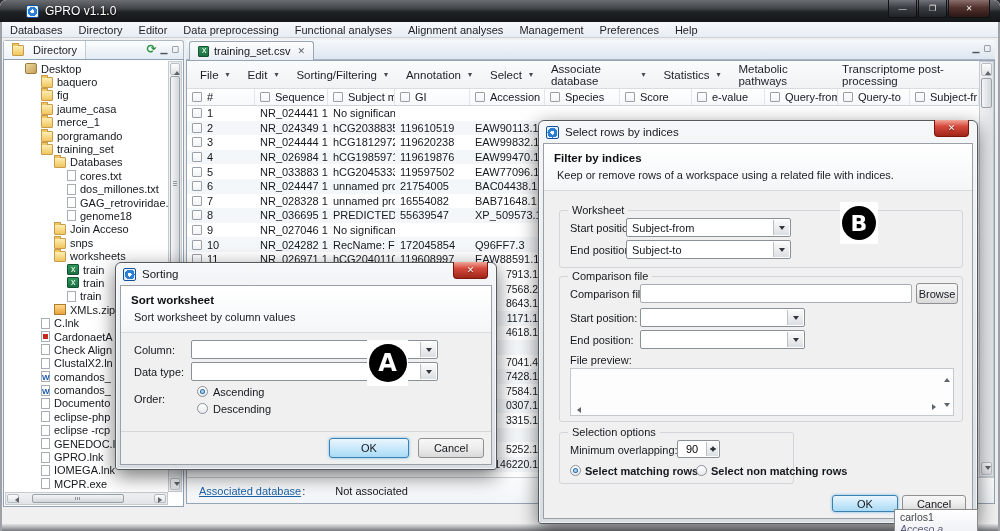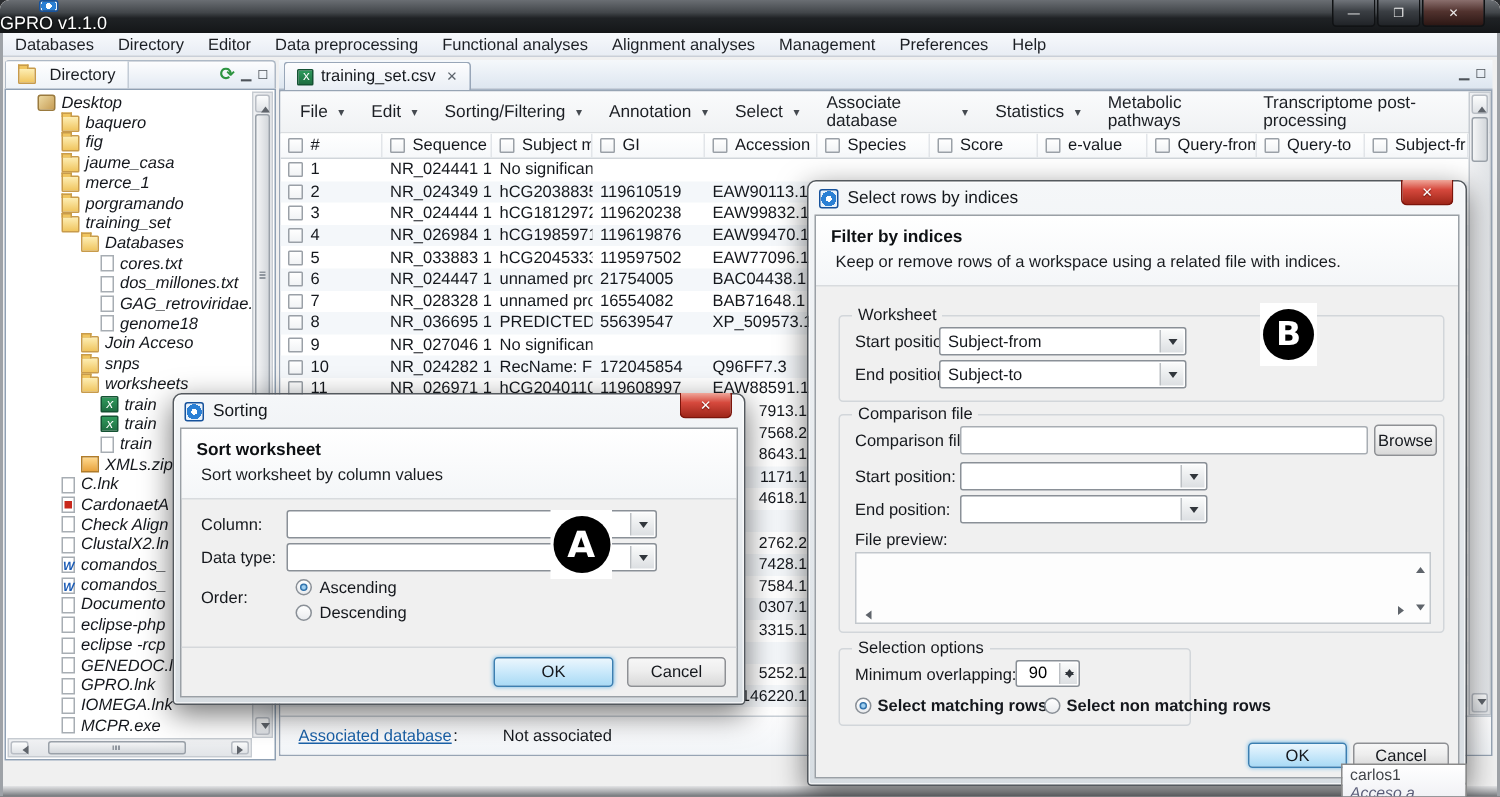--- a/index.html
+++ b/index.html
@@ -2,21 +2,21 @@
 <html><head>
 <meta charset="utf-8">
 <style>
   html,body{margin:0;padding:0;background:#2b2d30;font-family:"Liberation Sans","DejaVu Sans",sans-serif;}
   *{box-sizing:border-box;}
   .app{position:relative;width:1000px;height:531px;background:#f0f0f0;overflow:hidden;border-radius:6px 6px 0 0;}
 
   
   .titlebar{position:absolute;left:0;top:0;right:0;height:22px;
     background:linear-gradient(180deg,#6a6e73 0%,#42464a 38%,#1f2225 55%,#141618 100%);
-    border-radius:6px 6px 0 0;display:flex;color:#fff;flex-direction:column;}
+    border-radius:6px 6px 0 0;display:flex;align-items:center;color:#fff;}
   .app-logo{width:13px;height:13px;margin-left:26px;margin-right:6px;border-radius:2px;border:1px solid #16529c;
     background:radial-gradient(circle at 50% 50%,#ffffff 0 2px,#2a7fd4 2px 5px,#e8f1fa 5px);}
   .title-text{font-size:12px;text-shadow:0 1px 2px #000;}
   .win-btns{position:absolute;right:10px;top:0;display:flex;}
   .win-btn{width:29px;height:18px;margin-left:1px;display:flex;align-items:center;justify-content:center;
     background:linear-gradient(#70747a,#3a3e43 45%,#202327);border:1px solid #101214;border-top:none;
     border-radius:0 0 3px 3px;color:#eee;font-size:8px;}
   .win-btn.close{width:42px;background:linear-gradient(#8a6f6d,#51322e 45%,#2c1714);}
 
   
@@ -45,21 +45,21 @@
   .view-header{position:absolute;left:0;top:0;right:0;height:19px;
     background:linear-gradient(#fdfdfe,#e2eaf3);border:1px solid #aeb9c6;border-bottom:none;border-radius:3px 3px 0 0;
     display:flex;align-items:center;}
   .view-tab{display:flex;align-items:center;gap:5px;padding:0 8px;height:100%;font-size:11px;color:#1a1d22;
     border-right:1px solid #c3ccd6;background:linear-gradient(#ffffff,#eef3f8);}
   .hdr-icons{position:absolute;right:4px;top:2px;display:flex;align-items:center;gap:4px;}
   .refresh-ic{color:#2d9440;font-size:12px;font-weight:bold;line-height:1;}
   .mini-ic,.maxi-ic{font-size:9px;color:#4d535a;line-height:1;}
   .tree-box{position:absolute;left:0;top:19px;right:0;bottom:0;background:#fff;border:1px solid #8fa0b3;}
   .tree-rows{position:absolute;left:1px;top:2px;right:15px;bottom:14px;overflow:hidden;}
-  .trowi{height:13.4px;display:flex;align-items:center;font-size:11px;color:#14171c;white-space:nowrap;font-style:italic;}
+  .trowi{height:13.4px;display:flex;align-items:center;font-size:11px;color:#14171c;white-space:nowrap;}
   .trowi[data-level="0"]{padding-left:20px;}
   .trowi[data-level="1"]{padding-left:36px;}
   .trowi[data-level="2"]{padding-left:49px;}
   .trowi[data-level="3"]{padding-left:62px;}
   .ti{width:12px;height:11px;flex:none;margin-right:4px;position:relative;}
   .ti[data-icon="desktop"]{background:linear-gradient(135deg,#ecd9a2,#c79d55);border:1px solid #9a7a3e;border-radius:2px;}
   .ti[data-icon="folder"]{background:linear-gradient(#fdeeb4,#f0c55f);border:1px solid #c89b4b;border-radius:1px;margin-top:1px;}
   .ti[data-icon="folder"]::before{content:"";position:absolute;left:-1px;top:-3px;width:5px;height:2px;
     background:#f0c55f;border:1px solid #c89b4b;border-bottom:none;}
   .ti[data-icon="file"],.ti[data-icon="pdf"],.ti[data-icon="word"]{width:9px;background:#fff;border:1px solid #a7adb3;}
@@ -732,21 +732,21 @@
   </div>
 
   <div class="sliver">
 
   <div>7913.1</div>
       <div>7568.2</div>
       <div>8643.1</div>
       <div>1171.1</div>
       <div>4618.1</div>
       <div></div>
-      <div>2762.2</div>
+      <div>7041.4</div>
       <div>7428.1</div>
       <div>7584.1</div>
       <div>0307.1</div>
       <div>3315.1</div>
       <div></div>
       <div>5252.1</div>
       <div>1146220.1</div>
     </div>
 
   <div class="dlg" style="left:115px;top:262px;width:382px;height:208px;z-index:25;">

